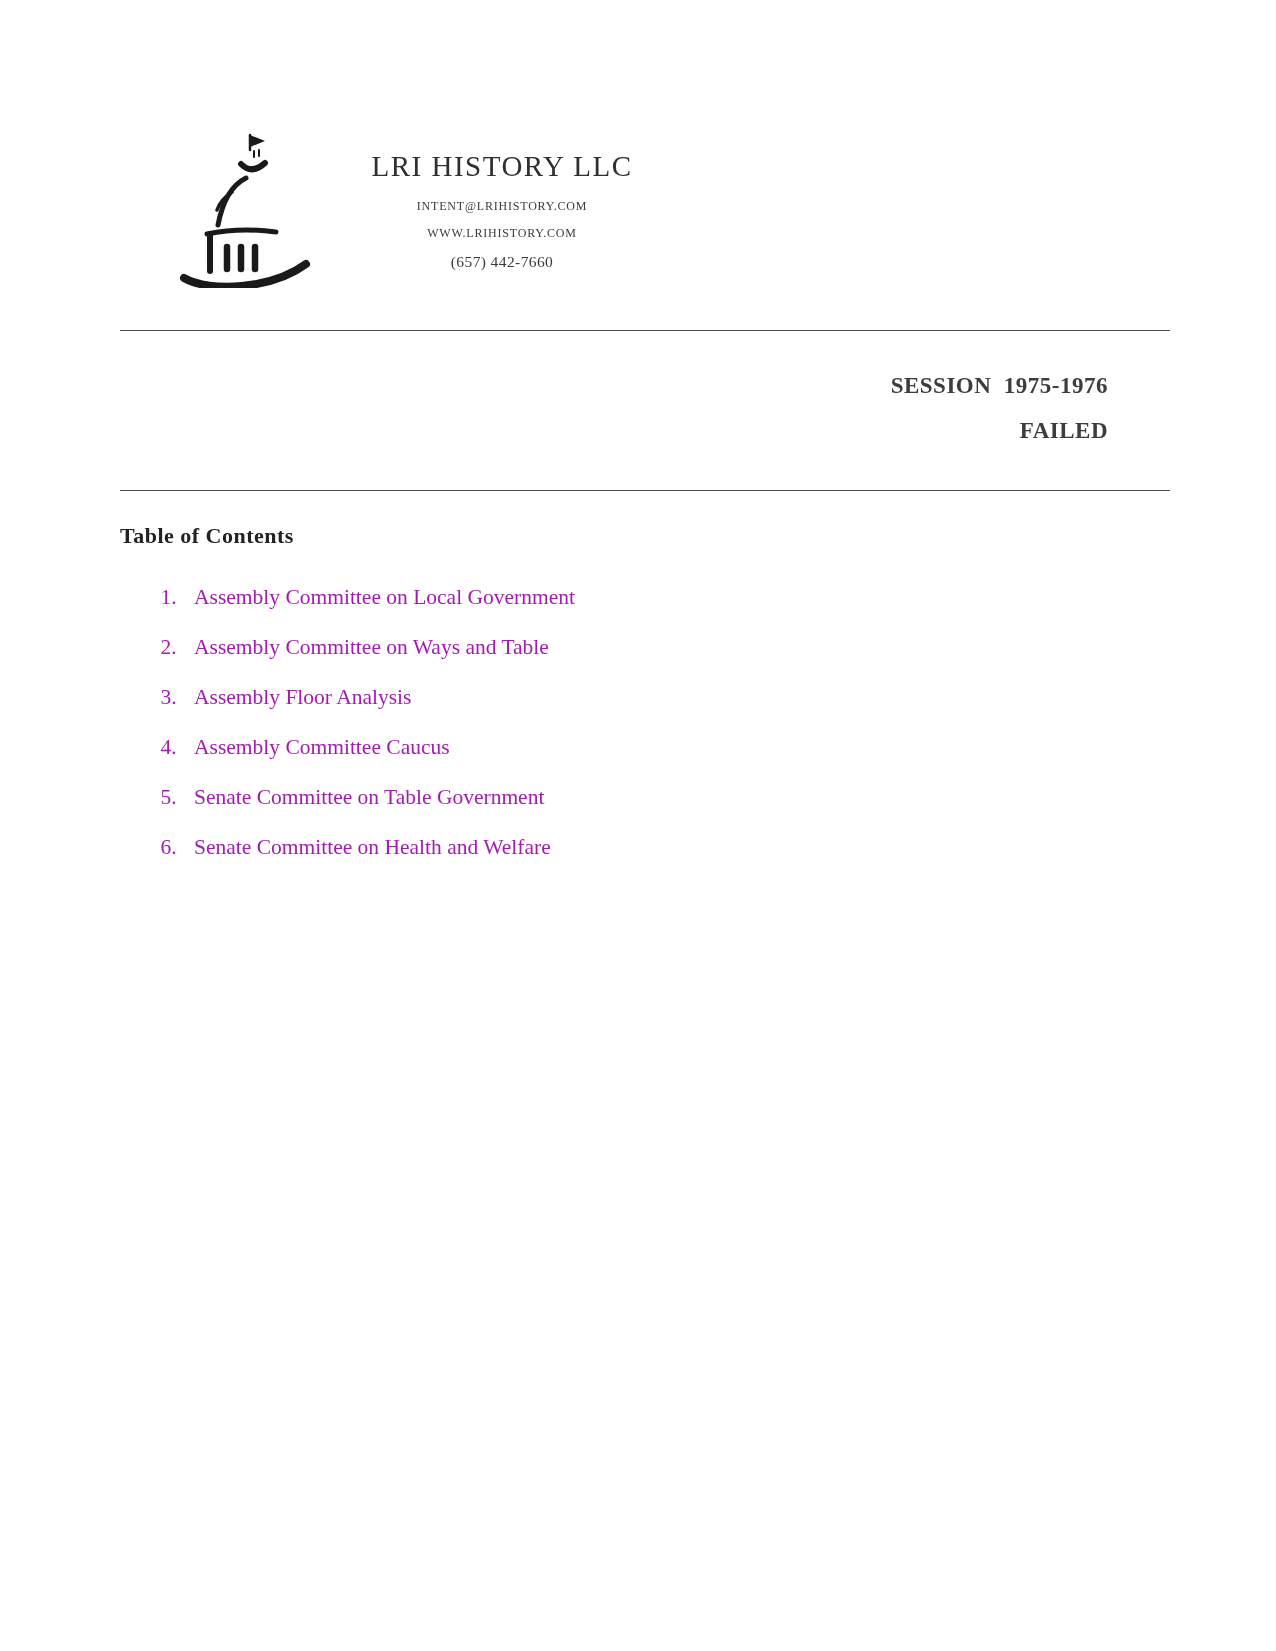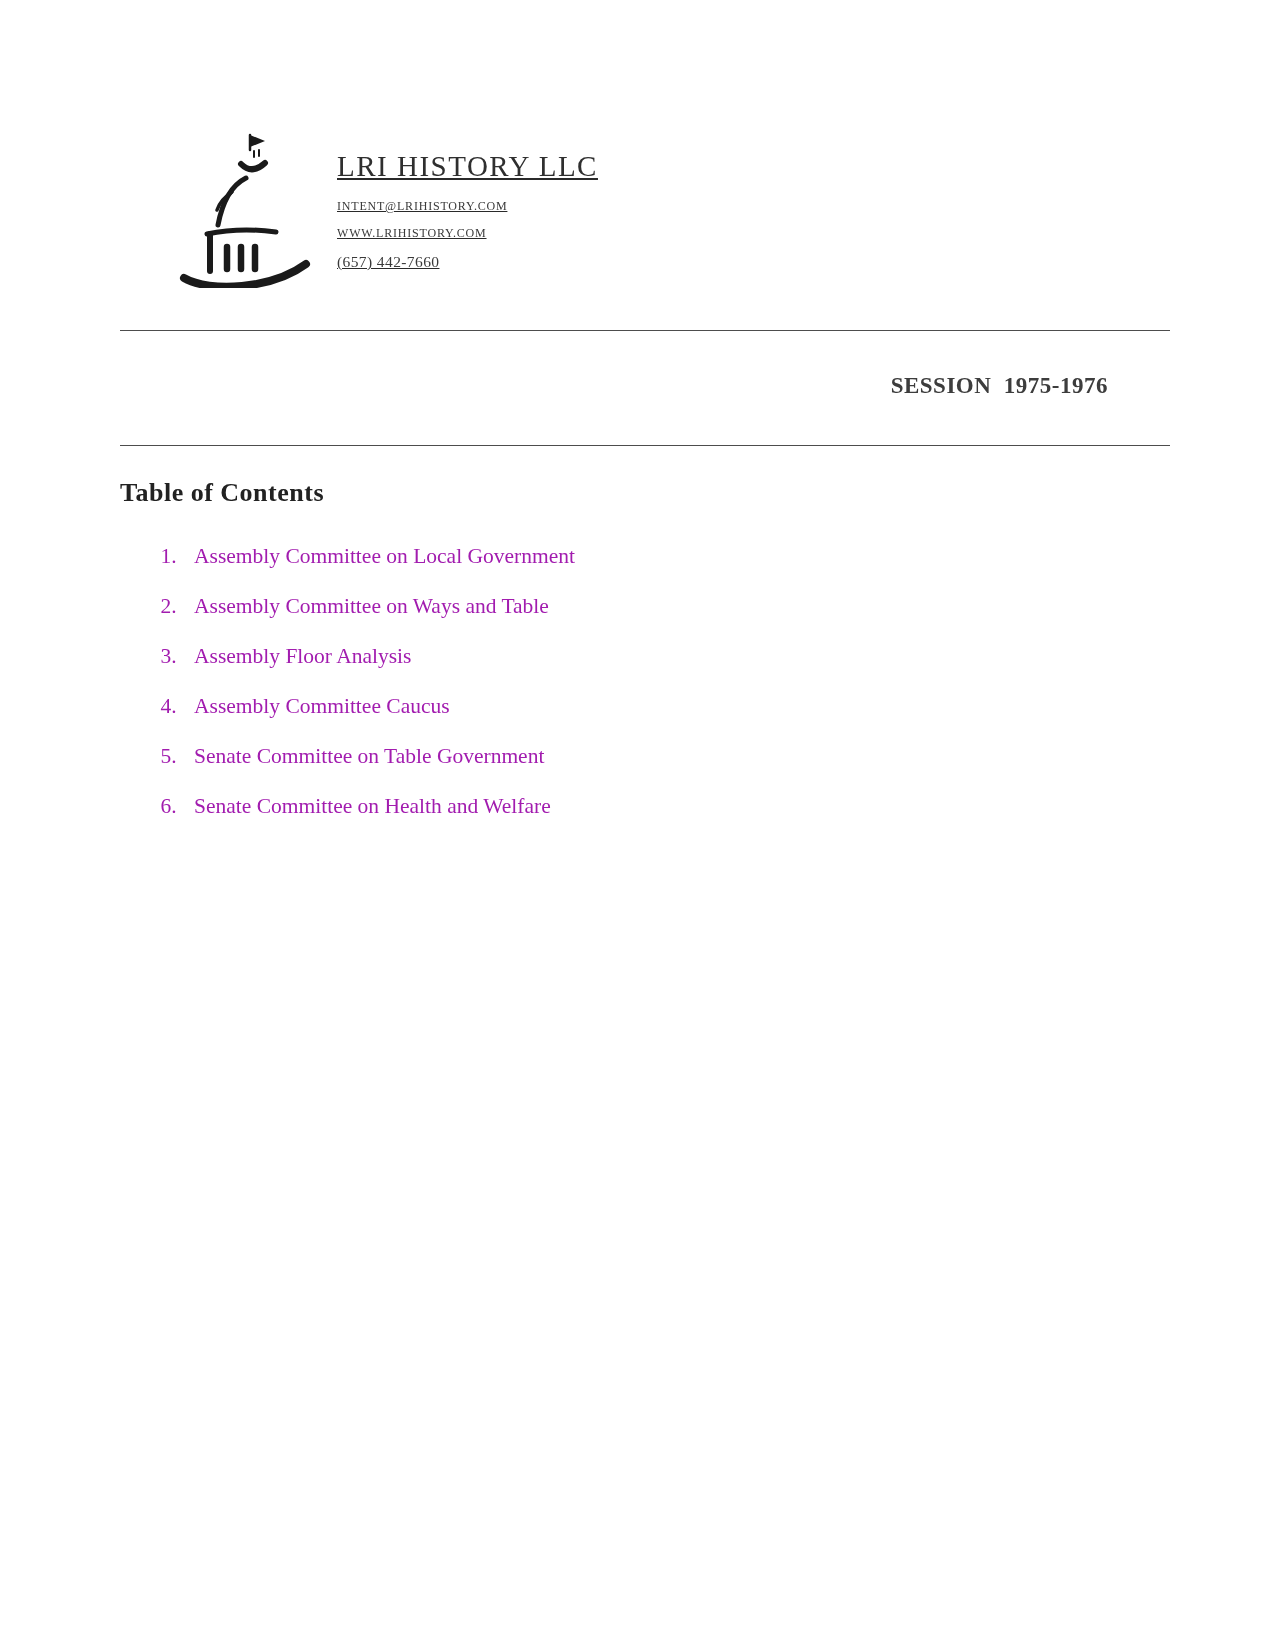--- a/index.html
+++ b/index.html
@@ -30,22 +30,22 @@
   }
   .logo-wrap {
     width: 150px;
     height: 160px;
     flex: 0 0 auto;
   }
   .logo-wrap svg { display: block; }
   .header-text {
     width: 330px;
     margin-left: 12px;
+    text-align: center;
     padding-top: 22px;
-    text-decoration: underline;
   }
   .company-name {
     font-size: 29px;
     letter-spacing: 1.5px;
     color: #2f2f2f;
     margin-bottom: 16px;
     white-space: nowrap;
   }
   .contact-line {
     font-size: 12px;
@@ -75,21 +75,21 @@
     font-size: 23px;
     letter-spacing: 0.5px;
   }
   .session-block .line {
     margin-bottom: 19px;
     white-space: pre;
   }
   .session-block .line:last-child { margin-bottom: 0; }
   
   .toc-title {
-    font-size: 26px;
+    font-size: 22px;
     font-weight: bold;
     color: #222222;
     margin: 32px 0 0 0;
     letter-spacing: 0.5px;
   }
   ol.toc-list {
     margin: 36px 0 0 0;
     padding-left: 62px;
     font-size: 21.5px;
     color: #a21caf;
@@ -136,20 +136,21 @@
       <div class="contact-line phone">(657) 442-7660</div>
     </div>
   </header>
 
   <div class="content">
 
     <hr class="divider first">
 
     <section class="session-block">
       <div class="line">SESSION  1975-1976</div>
+      <div class="line">FAILED</div>
     </section>
 
     <hr class="divider second">
 
     <h1 class="toc-title">Table of Contents</h1>
 
     <ol class="toc-list">
       <li>Assembly Committee on Local Government</li>
       <li>Assembly Committee on Ways and Table</li>
       <li>Assembly Floor Analysis</li>

